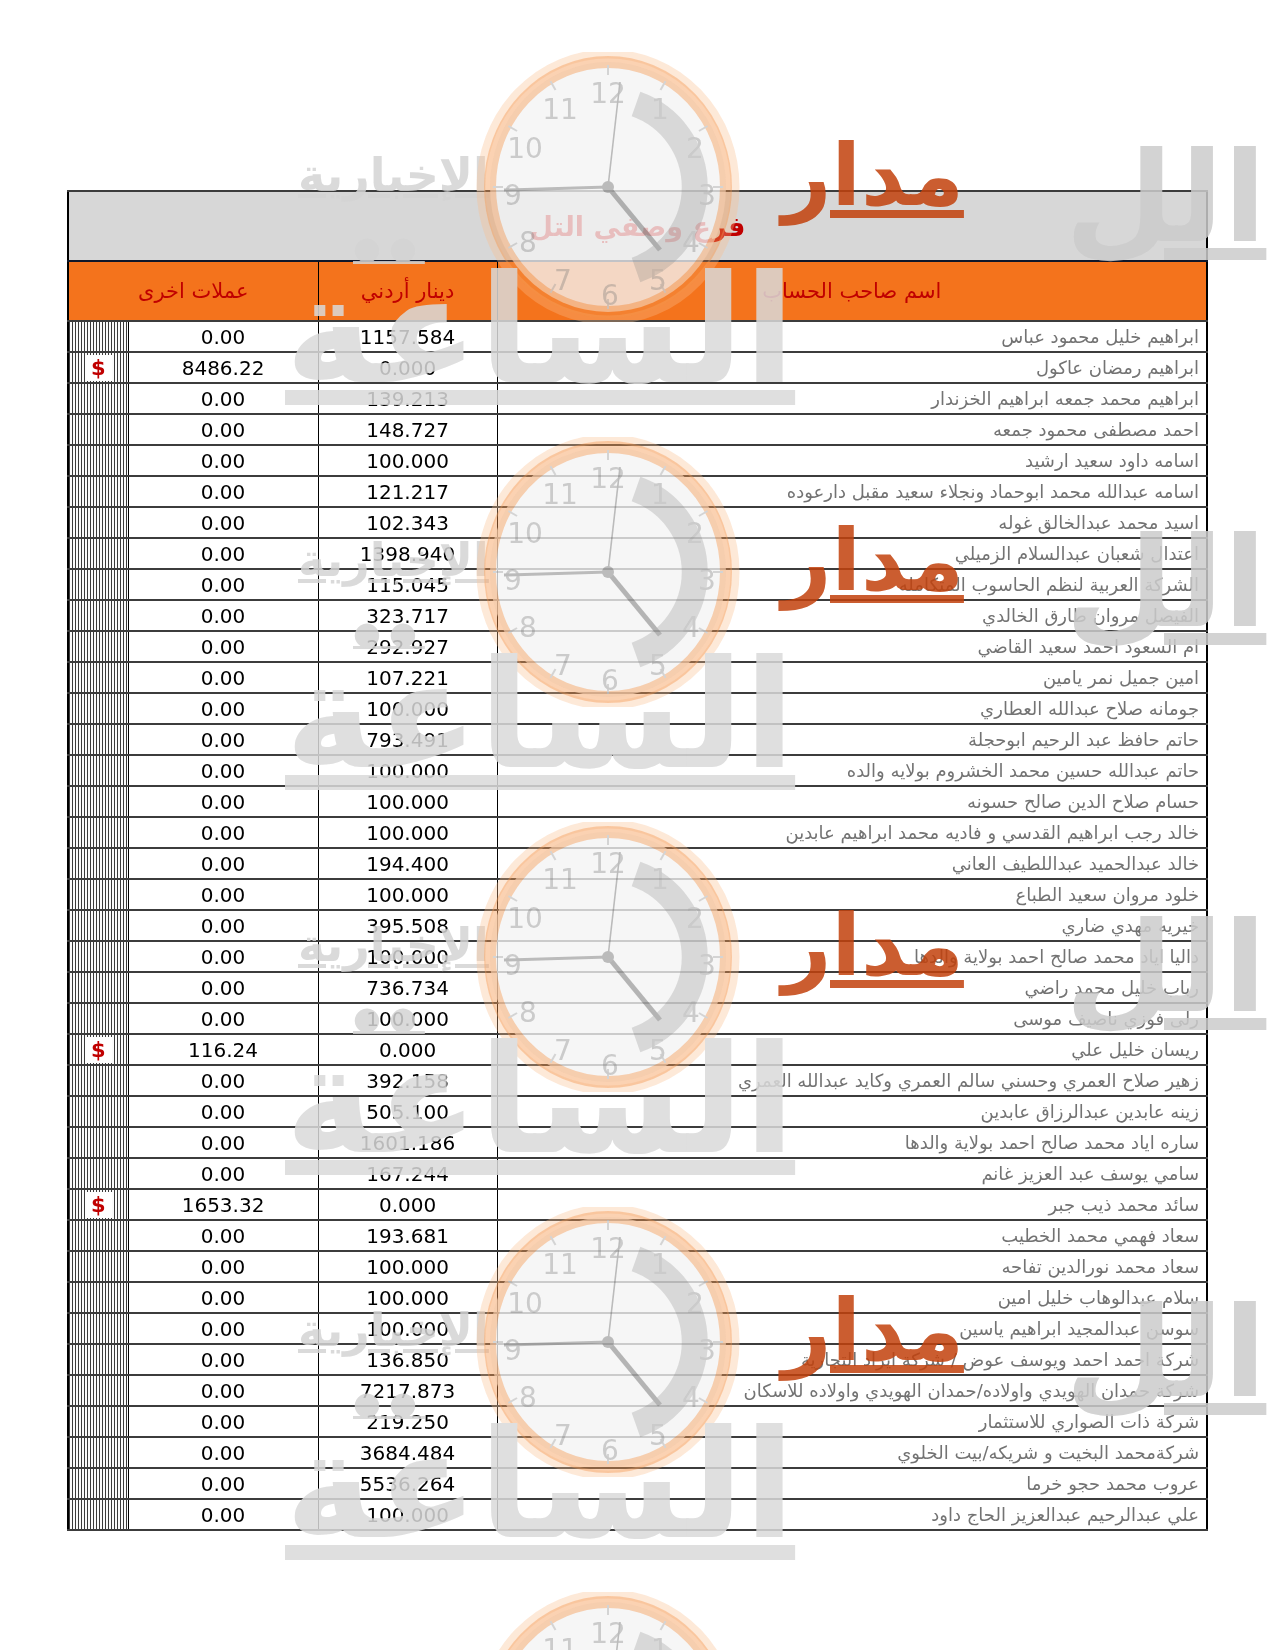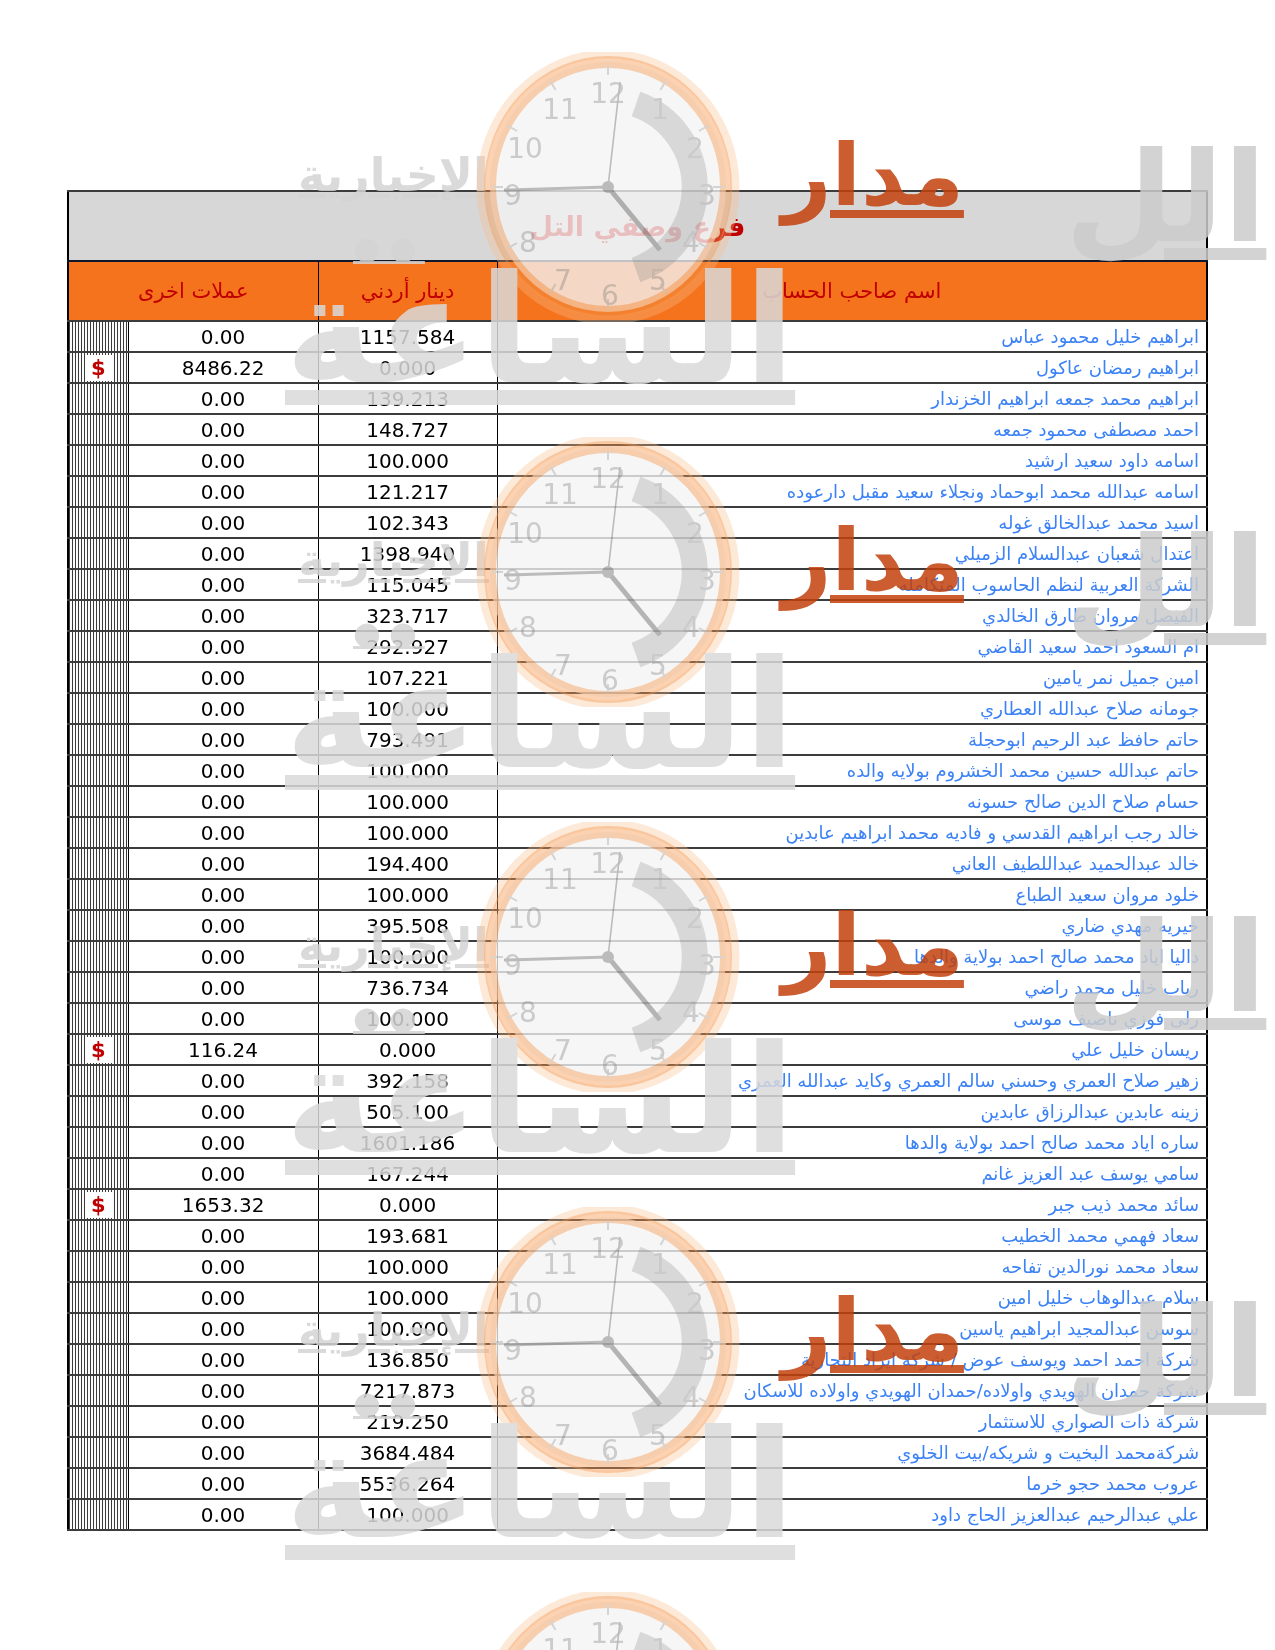--- a/index.html
+++ b/index.html
@@ -26,21 +26,21 @@
     border-bottom:2px solid #0f172a;
   }
   .head-row th{
     height:56px;background:var(--header-bg);
     color:var(--accent-red);font-size:21px;font-weight:normal;
     text-align:center;
   }
   .data-row td{height:27px;}
   td.cell-name{
     direction:rtl;text-align:right;padding:0 7px 0 2px;
-    font-size:18px;color:#3b82f6;
+    font-size:18px;color:#737373;
   }
   td.cell-num{
     text-align:center;font-size:20px;color:#000;
     font-family:"DejaVu Sans", sans-serif;
   }
   td.cell-sym{
     background:repeating-linear-gradient(90deg,#3b3b3b 0px,#3b3b3b 1px,#fbfbfb 1px,#fbfbfb 3px);
     text-align:center;
   }
   .dollar-badge{

